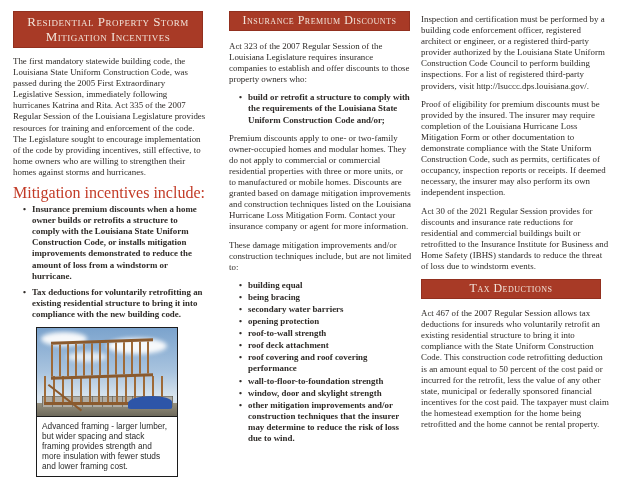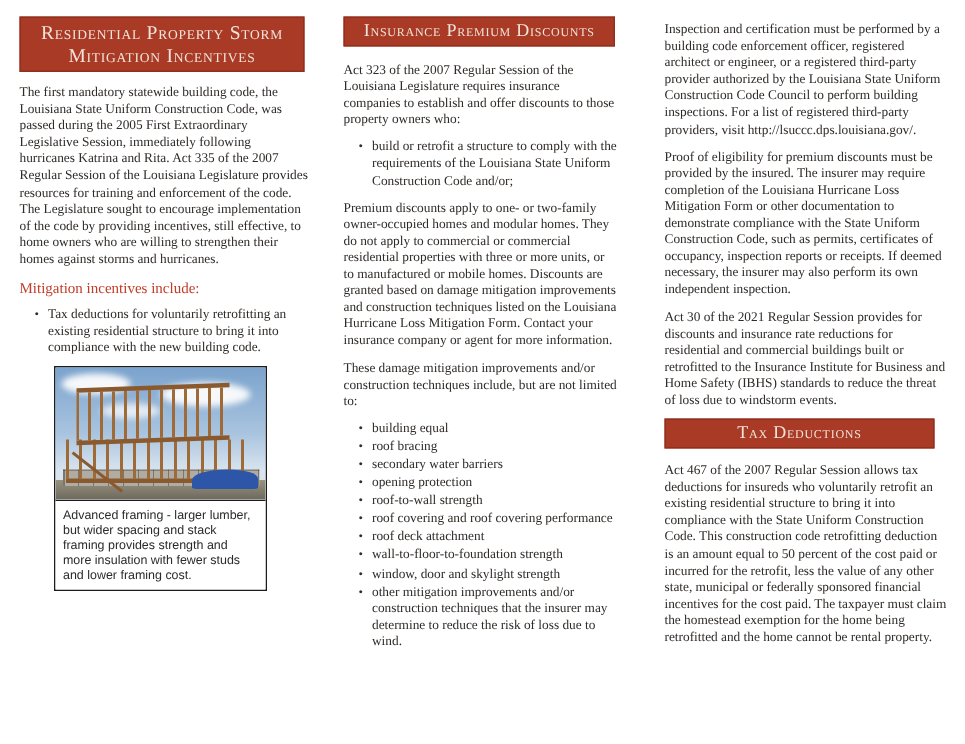--- a/index.html
+++ b/index.html
@@ -8,47 +8,47 @@
     background: var(--page-bg, #ffffff);
     font-family: "Liberation Serif", serif;
     color: var(--body-text, #2f2b28);
     overflow: hidden;
   }
   .brochure { position: relative; width: 524px; height: 496px; background: var(--page-bg, #ffffff); }
 
   .panel { position: absolute; top: 0; font-size: 8.9px; line-height: 11.1px; }
   .panel-1 { left: 13px;  width: 193px; }
   .panel-2 { left: 229px; width: 183px; }
-  .panel-3 { left: 443px; width: 188px; }
+  .panel-3 { left: 421px; width: 188px; }
 
   .hbox {
     background: var(--header-box-bg, #a83a26);
     color: var(--header-box-text, #f2e4da);
     text-align: center;
     font-variant: small-caps;
     letter-spacing: .5px;
     border: 1px solid var(--header-box-border, #92301f);
   }
   .panel-1 .hbox { margin: 11px 3px 8px 0; font-size: 13px; line-height: 15px; padding: 2px 3px 3px; }
   .panel-2 .hbox { margin: 11px 2px 10px 0; font-size: 12px; line-height: 15px; padding: 1px 0 2px; }
   .hbox-tax      { margin: 4px 8px 9px 0;  font-size: 12px; line-height: 15px; padding: 1px 2px 2px; }
 
   p { margin: 0 0 7px 0; }
   .panel-3 .para-first { margin-top: 14px; }
 
   .subhead {
     color: var(--subhead-red, #c23b27);
-    font-size: 10px;
+    font-size: 16px;
     line-height: 15px;
     font-weight: normal;
     margin: 2px 0 4px 0;
   }
 
   ul.bullets { list-style: none; margin: 0 0 7px 0; padding: 0 0 0 10px; }
-  .bullets li { position: relative; padding-left: 9px; }
+  .bullets li { position: relative; padding-left: 9px; font-weight: bold; }
   .bullets li::before { content: "\2022"; position: absolute; left: 0; top: 0; font-size: 8.5px; }
   .bullets-spaced li { margin-bottom: 5px; }
   .bullets-tight  li { margin-bottom: 1px; }
 
   
   .photo-figure { margin: 3px 0 0 23px; width: 140px; border: 1px solid #1c1c1c; background: #ffffff; }
   .photo { position: relative; width: 100%; height: 88px; overflow: hidden;
            background: linear-gradient(180deg, var(--sky-blue, #7ba3cd) 0%, #a9c4df 50%, #d8e4ee 78%); }
   .cloud { position: absolute; background: #f6f8fa; border-radius: 50%; filter: blur(2px); }
   .cloud-1 { left: 4px;  top: 4px;  width: 46px; height: 14px; }
@@ -80,20 +80,21 @@
 
 <div class="brochure">
 
   <section class="panel panel-1">
     <div class="hbox">
       <span>Residential Property Storm Mitigation Incentives</span>
     </div>
     <p>The first mandatory statewide building code, the Louisiana State Uniform Construction Code, was passed during the 2005 First Extraordinary Legislative Session, immediately following hurricanes Katrina and Rita.  Act 335 of the 2007 Regular Session of the Louisiana Legislature provides resources for training and enforcement of the code. The Legislature sought to encourage implementation of the code by providing incentives, still effective, to home owners who are willing to strengthen their homes against storms and hurricanes.</p>
     <h2 class="subhead">Mitigation incentives include:</h2>
     <ul class="bullets bullets-spaced">
+        <li>Insurance premium discounts when a home owner builds or retrofits a structure to comply with the Louisiana State Uniform Construction Code, or installs mitigation improvements demonstrated to reduce the amount of loss from a windstorm or hurricane.</li>
         <li>Tax deductions for voluntarily retrofitting an existing residential structure to bring it into compliance with the new building code.</li>
       </ul>
     <figure class="photo-figure">
       <div class="photo">
         <div class="cloud cloud-1"></div>
         <div class="cloud cloud-2"></div>
         <div class="cloud cloud-3"></div>
         <div class="photo-ground"></div>
         <div class="photo-foundation"></div>
         <div class="frame-lower"></div>
@@ -110,26 +111,26 @@
       <span>Insurance Premium Discounts</span>
     </div>
     <p>Act 323 of the 2007 Regular Session of the Louisiana Legislature requires insurance companies to establish and offer discounts to those property owners who:</p>
     <ul class="bullets bullets-spaced">
         <li>build or retrofit a structure to comply with the requirements of the Louisiana State Uniform Construction Code and/or;</li>
       </ul>
     <p>Premium discounts apply to one- or two-family owner-occupied homes and modular homes. They do not apply to commercial or commercial residential properties with three or more units, or to manufactured or mobile homes. Discounts are granted based on damage mitigation improvements and construction techniques listed on the Louisiana Hurricane Loss Mitigation Form. Contact your insurance company or agent for more information.</p>
     <p>These damage mitigation improvements and/or construction techniques include, but are not limited to:</p>
     <ul class="bullets bullets-tight">
         <li>building equal</li>
-        <li>roof bracing</li>
+        <li>being bracing</li>
         <li>secondary water barriers</li>
         <li>opening protection</li>
         <li>roof-to-wall strength</li>
+        <li>roof deck attachment</li>
         <li>roof covering and roof covering performance</li>
-        <li>roof deck attachment</li>
         <li>wall-to-floor-to-foundation strength</li>
         <li>window, door and skylight strength</li>
         <li>other mitigation improvements and/or construction techniques that the insurer may determine to reduce the risk of loss due to wind.</li>
       </ul>
   </section>
 
   <section class="panel panel-3">
     <p class="para-first">Inspection and certification must be performed by a building code enforcement officer, registered architect or engineer, or a registered third-party provider authorized by the Louisiana State Uniform Construction Code Council to perform building inspections. For a list of registered third-party providers, visit http://lsuccc.dps.louisiana.gov/.</p>
     <p>Proof of eligibility for premium discounts must be provided by the insured. The insurer may require completion of the Louisiana Hurricane Loss Mitigation Form or other documentation to demonstrate compliance with the State Uniform Construction Code, such as permits, certificates of occupancy, inspection reports or receipts. If deemed necessary, the insurer may also perform its own independent inspection.</p>
     <p>Act 30 of the 2021 Regular Session provides for discounts and insurance rate reductions for residential and commercial buildings built or retrofitted to the Insurance Institute for Business and Home Safety (IBHS) standards to reduce the threat of loss due to windstorm events.</p>

